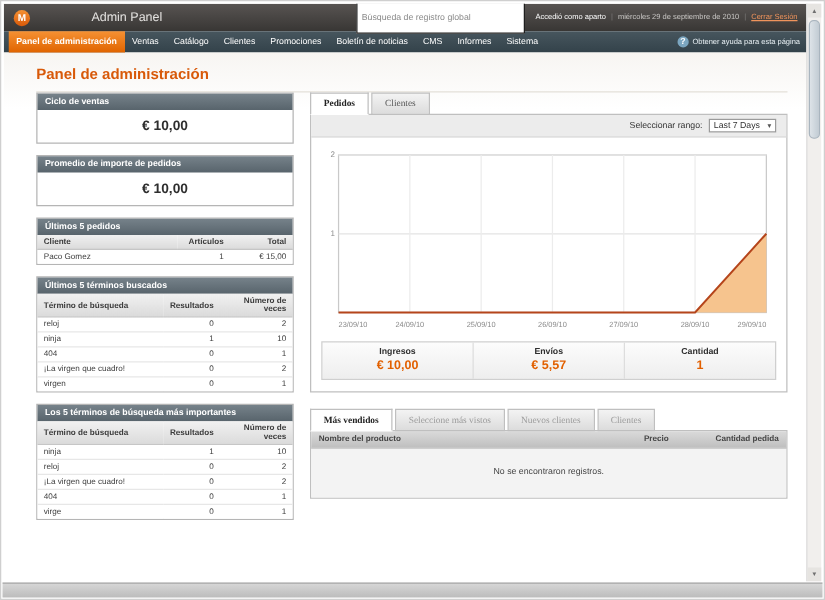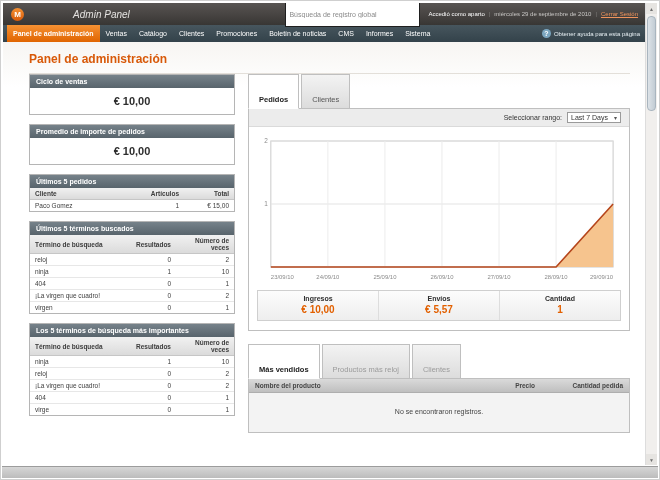--- a/index.html
+++ b/index.html
@@ -7,21 +7,21 @@
   body { font-family:"Liberation Sans","DejaVu Sans",sans-serif; background:#fff; position:relative; overflow:hidden; }
   .screen { position:absolute; inset:0; border:1px solid #cfcfcf; background:#fff; }
 
   .page { position:absolute; left:2px; top:2px; width:643px; bottom:14px; background:#fff; overflow:hidden; }
 
   
   .topbar { height:22px; background:linear-gradient(#585452,#383634); display:flex; align-items:center; padding:0 8px; }
   .brand { display:flex; align-items:center; gap:4px; flex:none; }
   .logo { width:13px; height:13px; background:linear-gradient(#f59133,#d85909); color:#fff; border-radius:50%; font-size:8px; font-weight:bold; display:inline-flex; align-items:center; justify-content:center; }
   .brand-name { color:#fff; font-weight:bold; font-size:10px;margin-top:36px; }
-  .brand-suffix { color:#e4e2e0; font-size:10px;font-style:italic; }
+  .brand-suffix { color:#e4e2e0; font-size:10px; }
   .global-search { margin-left:auto; width:135px; height:13px; font-size:7px; border:1px solid #1f1f1f; padding:12px 3px; background:#fff; color:#555; }
   .global-search::placeholder { color:#8a8a8a; }
   .session { margin-left:8px; display:flex; align-items:center; gap:4px; font-size:6px; color:#c9c7c5; white-space:nowrap; }
   .session .sep { color:#7d7b79; }
   .user-text { color:#fff; }
   .logout { color:#f0945c; text-decoration:underline; cursor:pointer; }
 
   
   .mainnav { height:17px; background:linear-gradient(#47565e,#33424a); display:flex; align-items:stretch; padding:0 4px; }
   .nav-item { color:#fff; font-size:7px; display:flex; align-items:center; padding:0 6px; cursor:pointer; white-space:nowrap; }
@@ -46,21 +46,21 @@
   .panel-value { text-align:center; font-size:11px; font-weight:bold; color:#2e2e2e; padding:7px 0; }
   .mini-table { width:100%; border-collapse:collapse; font-size:6.5px; }
   .mini-table th { background:linear-gradient(#f1f1f1,#dbdbdb); color:#3c3c3c; text-align:left; font-weight:bold; padding:2px 5px; border-bottom:1px solid #c6c6c6; }
   .mini-table td { padding:2px 5px; border-bottom:1px solid #e7e7e7; color:#3c3c3c; background:#fff; }
   .mini-table tr:last-child td { border-bottom:none; }
   .mini-table .num { text-align:right; }
   .w-res { width:44px; } .w-uses { width:58px; } .w-items { width:42px; } .w-total { width:50px; }
 
   
   .tab-row { display:flex; gap:2px; margin-bottom:-1px; position:relative; z-index:2; }
-  .tab { font-size:7.5px; padding:20px 10px 4px; border:1px solid #bfbfbf; background:linear-gradient(#f3f3f3,#dcdcdc); color:#555; cursor:pointer; white-space:nowrap; }
+  .tab { font-size:7.5px; padding:3px 10px 4px; border:1px solid #bfbfbf; background:linear-gradient(#f3f3f3,#dcdcdc); color:#555; cursor:pointer; white-space:nowrap;font-family:Liberation Serif, serif; }
   .tab.active { background:#fff; border-bottom:1px solid #fff; font-weight:bold; color:#222; }
   .tab.disabled { color:#9b9b9b; }
   .dash-box { border:1px solid #bfbfbf; background:#fff; padding-bottom:9px; position:relative; z-index:1; }
   .range-bar { display:flex; justify-content:flex-end; align-items:center; gap:5px; background:#ececec; border-bottom:1px solid #dadada; padding:3px 8px; font-size:7px; color:#333; }
   .chart-wrap { margin:8px 8px 7px; }
   .chart-wrap svg { display:block; width:100%; }
   .totals { display:flex; border:1px solid #cfcfcf; margin:0 8px; background:linear-gradient(#fcfcfc,#eeeeee); }
   .total { flex:1; text-align:center; padding:4px 0 5px; border-left:1px solid #dddddd; }
   .total:first-child { border-left:none; }
   .t-label { font-size:7px; font-weight:bold; color:#2f2f2f; margin-bottom:2px; }
@@ -288,21 +288,22 @@
               </div>
               <div class="total">
                 <div class="t-label">Cantidad</div>
                 <div class="t-value">1</div>
               </div>
             </div>
           </div>
 
           <div class="tab-row bottom">
             <span class="tab active">Más vendidos</span>
-            <span class="tab disabled">Productos más reloj</span>
+            <span class="tab disabled">Seleccione más vistos</span>
+            <span class="tab disabled">Nuevos clientes</span>
             <span class="tab disabled">Clientes</span>
           </div>
 
           <div class="grid">
             <div class="grid-head">
               <span class="gh name">Nombre del producto</span>
               <span class="gh price">Precio</span>
               <span class="gh qty">Cantidad pedida</span>
             </div>
             <div class="grid-empty">No se encontraron registros.</div>

